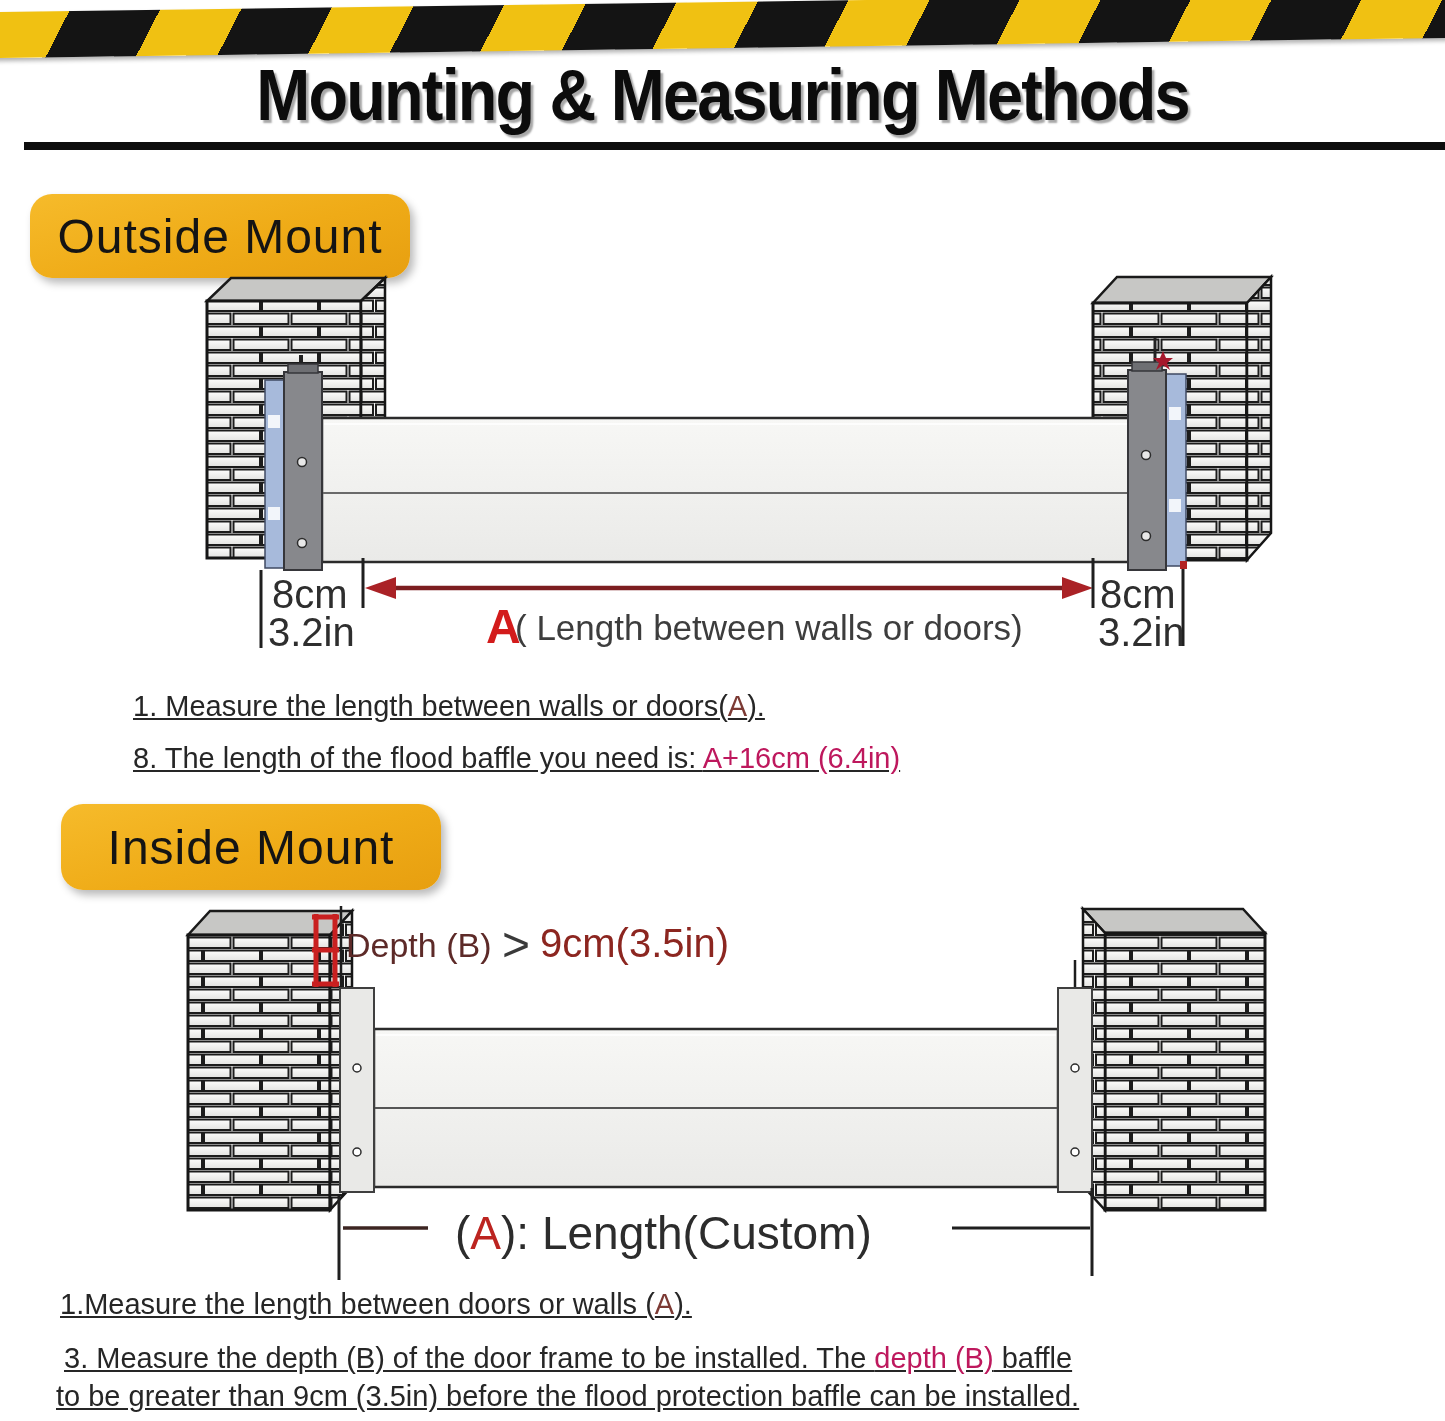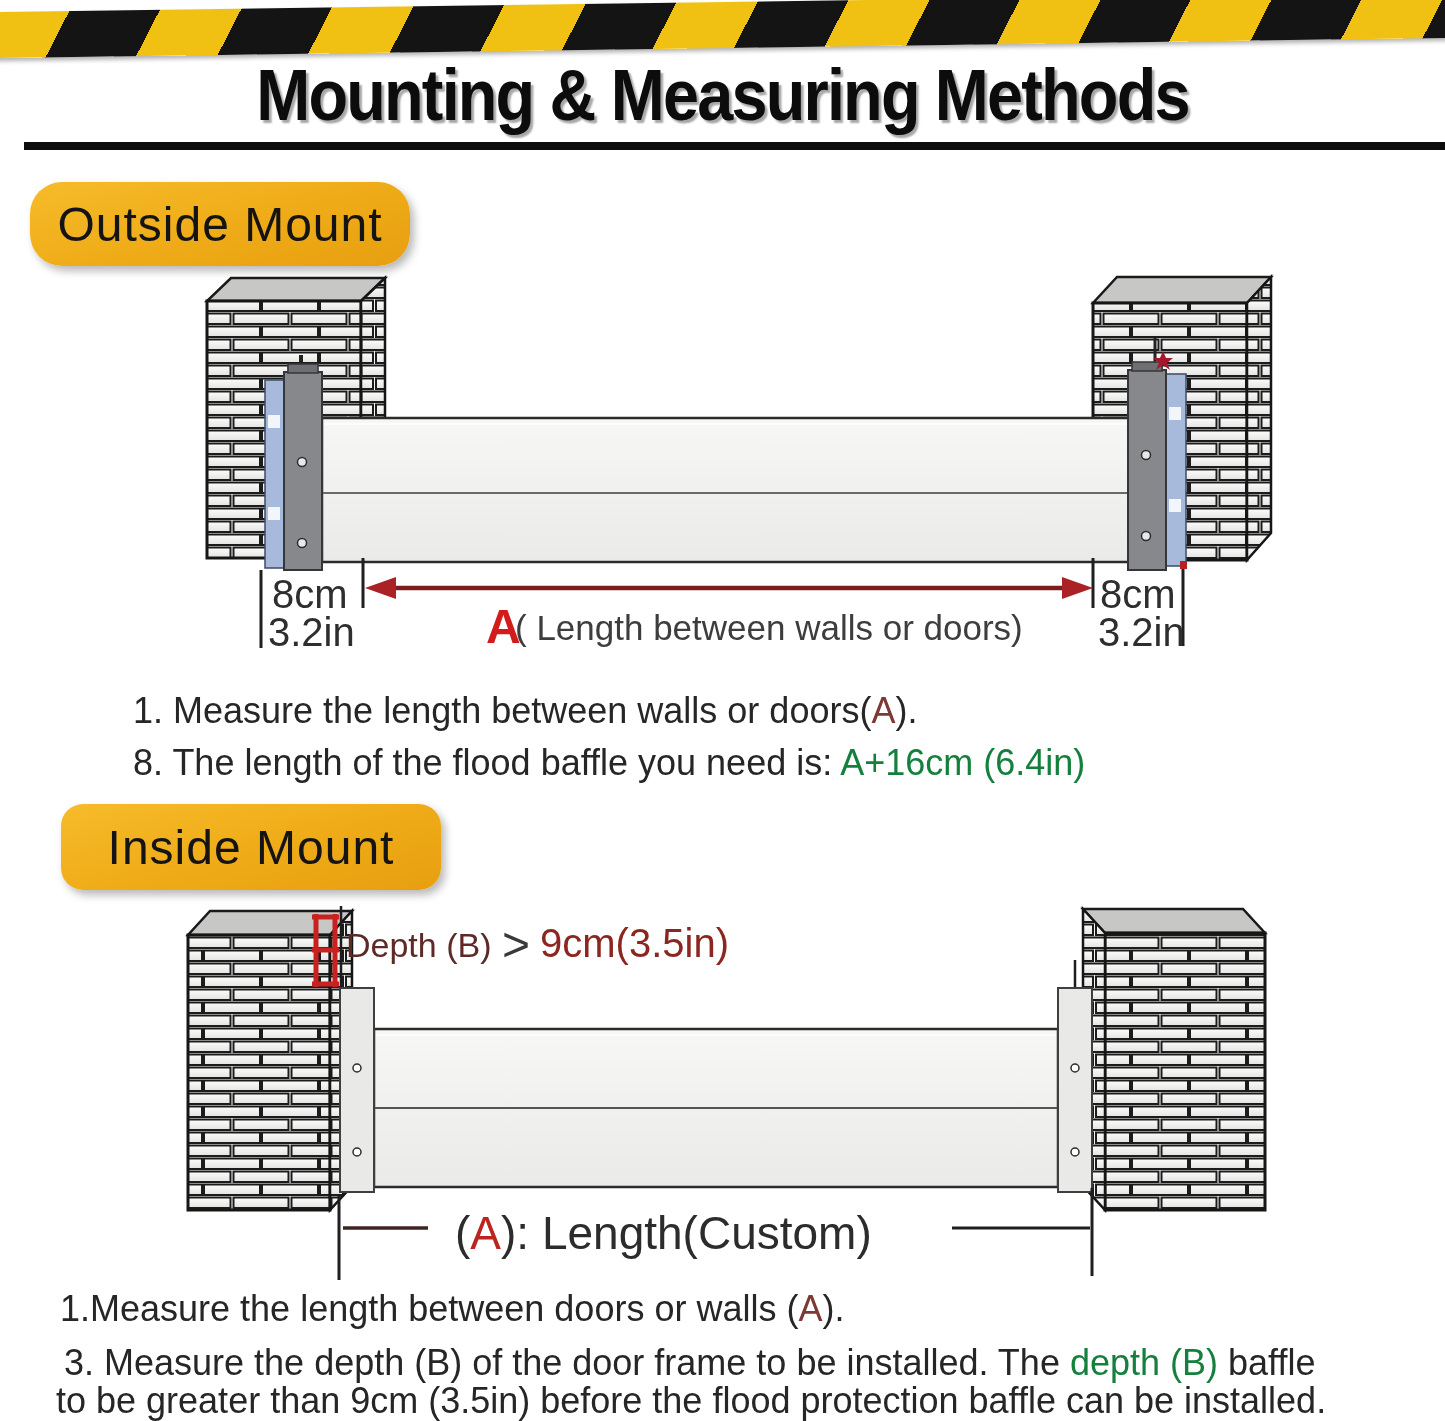--- a/index.html
+++ b/index.html
@@ -25,34 +25,35 @@
     position:absolute;left:24px;top:142px;width:1421px;height:8px;background:#0d0d0d;
   }
   
   .badge{
     position:absolute;width:380px;height:84px;border-radius:22px;
     background:linear-gradient(165deg,#f6bb2b 0%,#efab17 55%,#e79f10 100%);
     box-shadow:4px 5px 9px rgba(0,0,0,.28);
     display:flex;align-items:center;justify-content:center;
   }
   .badge span{font-size:48px;color:#141414;letter-spacing:1px;}
-  .badge-outside{left:30px;top:182px;border-radius:32px;}
+  .badge-outside{left:30px;top:194px;}
   .badge-inside{left:25px;top:804px;height:86px;margin-left:36px;}
   
   .diag{position:absolute;left:0;}
   .d1{top:255px;}
   .d2{top:895px;}
   svg text{font-family:"Liberation Sans",sans-serif;}
   
   .step{
-    position:absolute;font-size:36px;color:#262626;white-space:nowrap;
+    position:absolute;font-size:29px;color:#262626;white-space:nowrap;
     letter-spacing:0px;
+    text-decoration:underline;
   }
   .maroon{color:#7c3a34;}
-  .red2{color:#15803d;}
+  .red2{color:#be185d;}
   .s-o1{left:133px;top:690px;}
   .s-o2{left:133px;top:742px;}
   .s-i1{left:60px;top:1288px;}
   .s-i2{left:64px;top:1342px;}
   .s-i3{left:56px;top:1380px;}
 </style>
 </head>
 <body>
 
 <div class="page">

